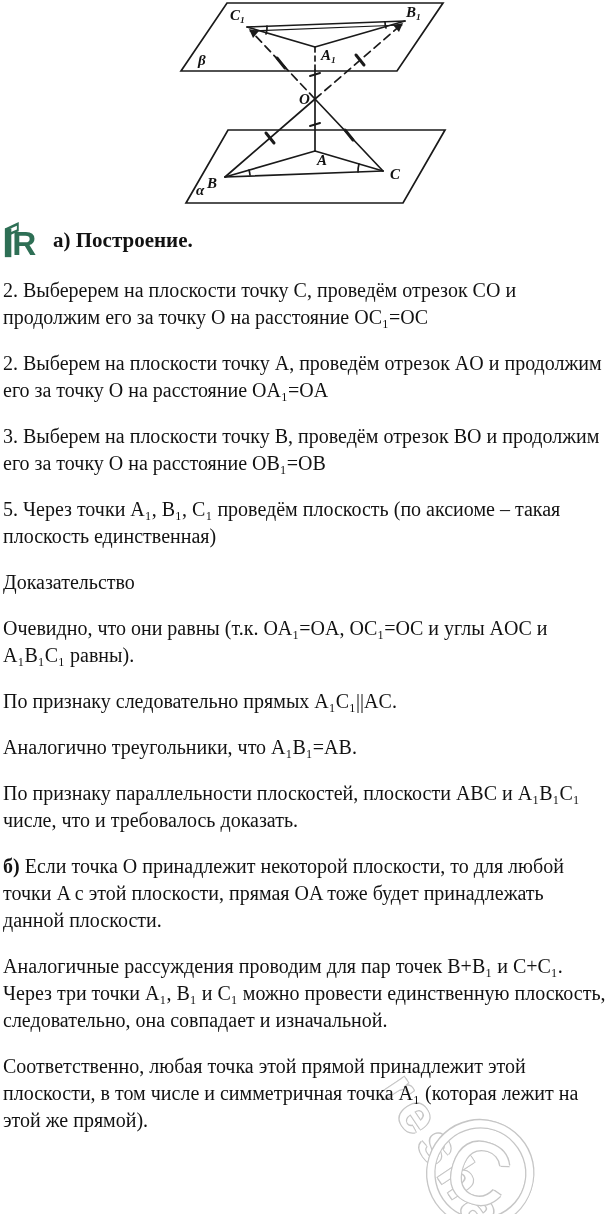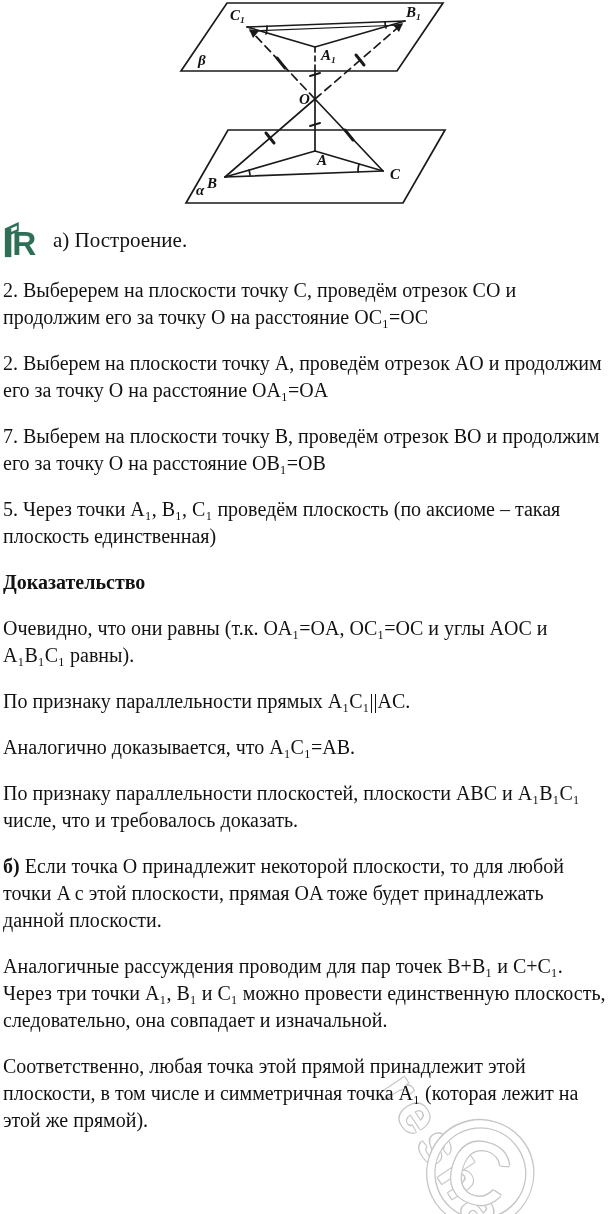--- a/index.html
+++ b/index.html
@@ -21,24 +21,24 @@
     font-style:italic;font-weight:bold;font-size:15px;fill:#111;
   }
   
   .content{
     position:absolute;left:0;top:220px;width:613px;z-index:2;
     padding:0 5px 0 3px;box-sizing:border-box;
     font-size:20px;line-height:1.35;
   }
   .heading-row{display:flex;align-items:center;gap:13px;margin:0 0 16px 0;}
   .logo{width:37px;height:41px;flex:0 0 auto;}
-  .part-heading{font-size:21px;font-weight:normal;margin:0;}
+  .part-heading{font-size:21px;font-weight:bold;margin:0;}
   .content p{margin:0 0 19px 0;}
   .content b{font-weight:bold;}
-  .proof-heading{font-weight:bold;}
+  .proof-heading{font-weight:normal;}
   
   .watermark{position:absolute;left:0;top:0;width:613px;height:1214px;z-index:1;pointer-events:none;}
   .wm-text{
     position:absolute;left:420px;top:1062px;
     font-family:"Liberation Sans","DejaVu Sans",sans-serif;
     font-weight:bold;font-size:54px;letter-spacing:7px;
     color:#ffffff;
     text-shadow:-1px -1px 0 #c6c6c6,1px -1px 0 #c6c6c6,-1px 1px 0 #c6c6c6,1px 1px 0 #c6c6c6;
     transform:rotate(56deg);transform-origin:left top;
     white-space:nowrap;
@@ -121,27 +121,27 @@
       <polygon points="2,9 17,2 17,12 8,16" fill="#2e6f55"></polygon>
       <polygon points="4,11 15,6 15,10 8,13" fill="#ffffff"></polygon>
       <rect x="2" y="9" width="7" height="31" fill="#2e6f55"></rect>
       <text x="10" y="38" font-family="Liberation Sans, DejaVu Sans, sans-serif" font-size="36" font-weight="bold" fill="#2e6f55">R</text>
     </svg>
     <h1 class="part-heading">а) Построение.</h1>
   </div>
 
   <p>2. Выберерем на плоскости точку C, проведём отрезок CO и продолжим его за точку O на расстояние OC₁=OC</p>
   <p>2. Выберем на плоскости точку A, проведём отрезок AO и продолжим его за точку O на расстояние OA₁=OA</p>
-  <p>7. Выберем на плоскости точку B, проведём отрезок BO и продолжим его за точку O на расстояние OB₁=OB</p>
+  <p>3. Выберем на плоскости точку B, проведём отрезок BO и продолжим его за точку O на расстояние OB₁=OB</p>
   <p>5. Через точки A₁, B₁, C₁ проведём плоскость (по аксиоме – такая плоскость единственная)</p>
 
   <p class="proof-heading">Доказательство</p>
 
   <p>Очевидно, что они равны (т.к. OA₁=OA, OC₁=OC и углы AOC и A₁B₁C₁ равны).</p>
-  <p>По признаку параллельности прямых A₁C₁||AC.</p>
-  <p>Аналогично доказывается, что A₁C₁=AB.</p>
+  <p>По признаку следовательно прямых A₁C₁||AC.</p>
+  <p>Аналогично треугольники, что A₁B₁=AB.</p>
   <p>По признаку параллельности плоскостей, плоскости ABC и A₁B₁C₁ числе, что и требовалось доказать.</p>
 
   <p><b>б)</b><span> Если точка O принадлежит некоторой плоскости, то для любой точки A с этой плоскости, прямая OA тоже будет принадлежать данной плоскости.</span></p>
   <p>Аналогичные рассуждения проводим для пар точек B+B₁ и C+C₁. Через три точки A₁, B₁ и C₁ можно провести единственную плоскость, следовательно, она совпадает и изначальной.</p>
   <p>Соответственно, любая точка этой прямой принадлежит этой плоскости, в том числе и симметричная точка A₁ (которая лежит на этой же прямой).</p>
 
 </div>
 
 </body></html>

